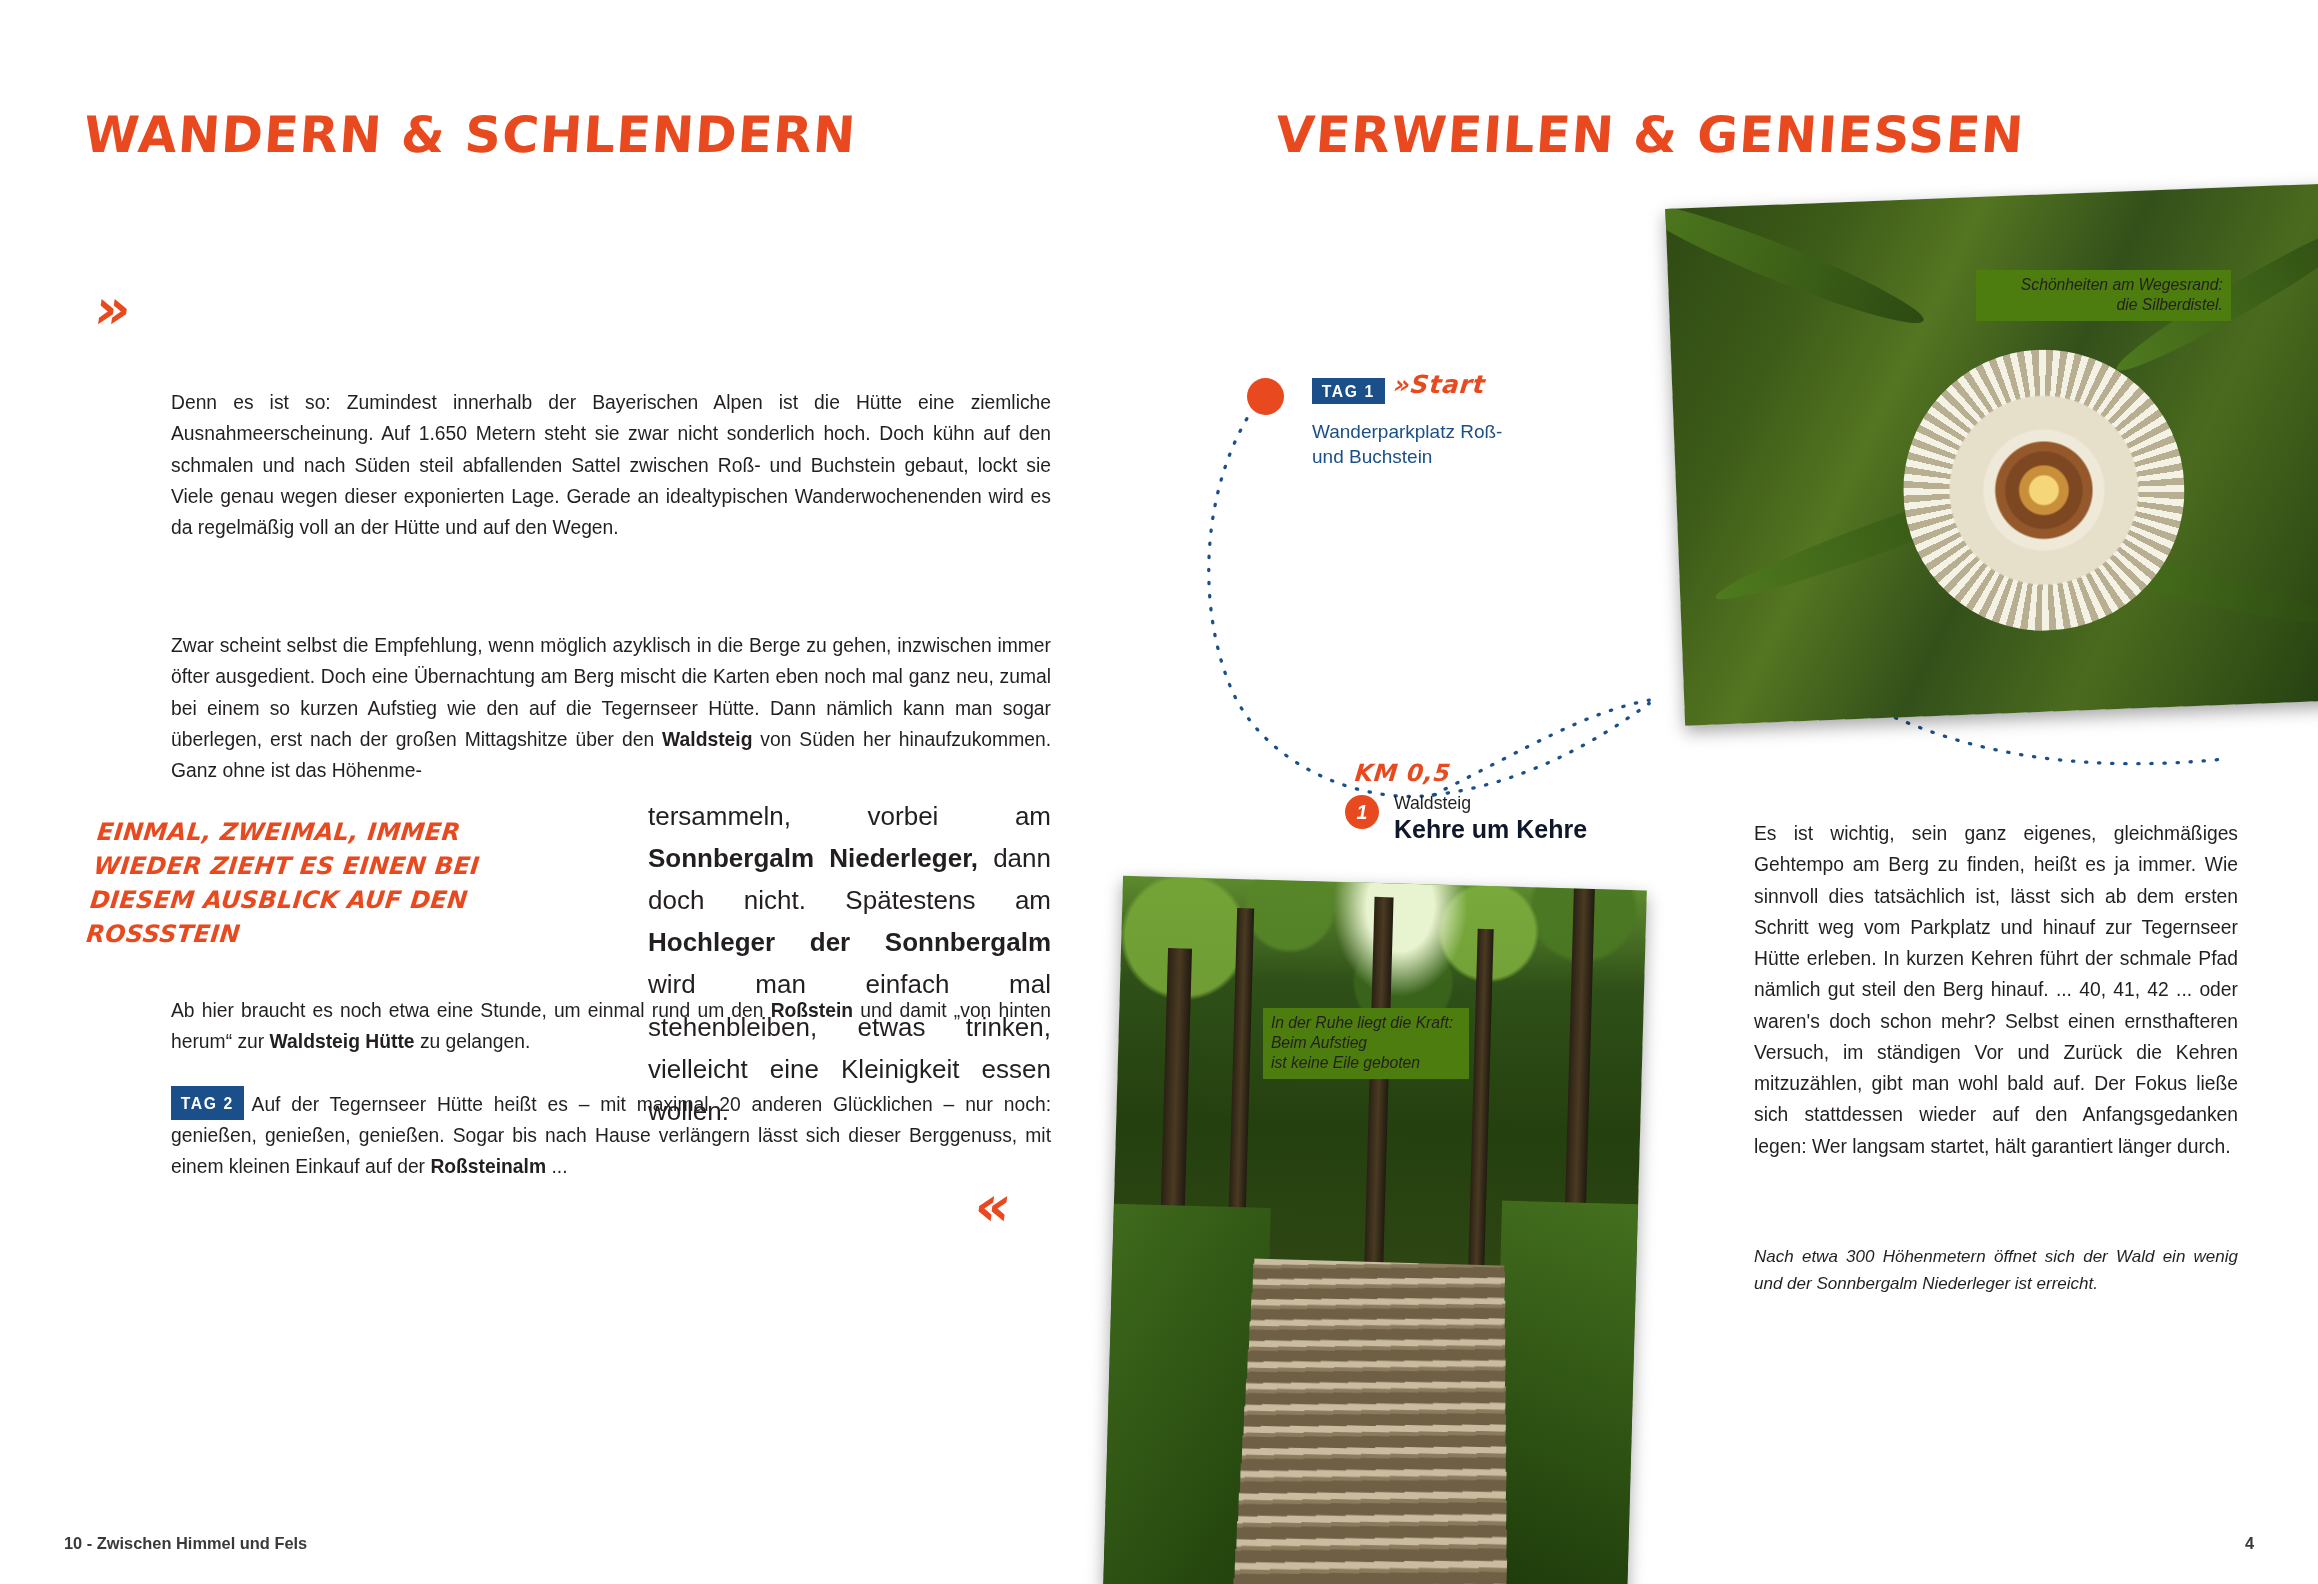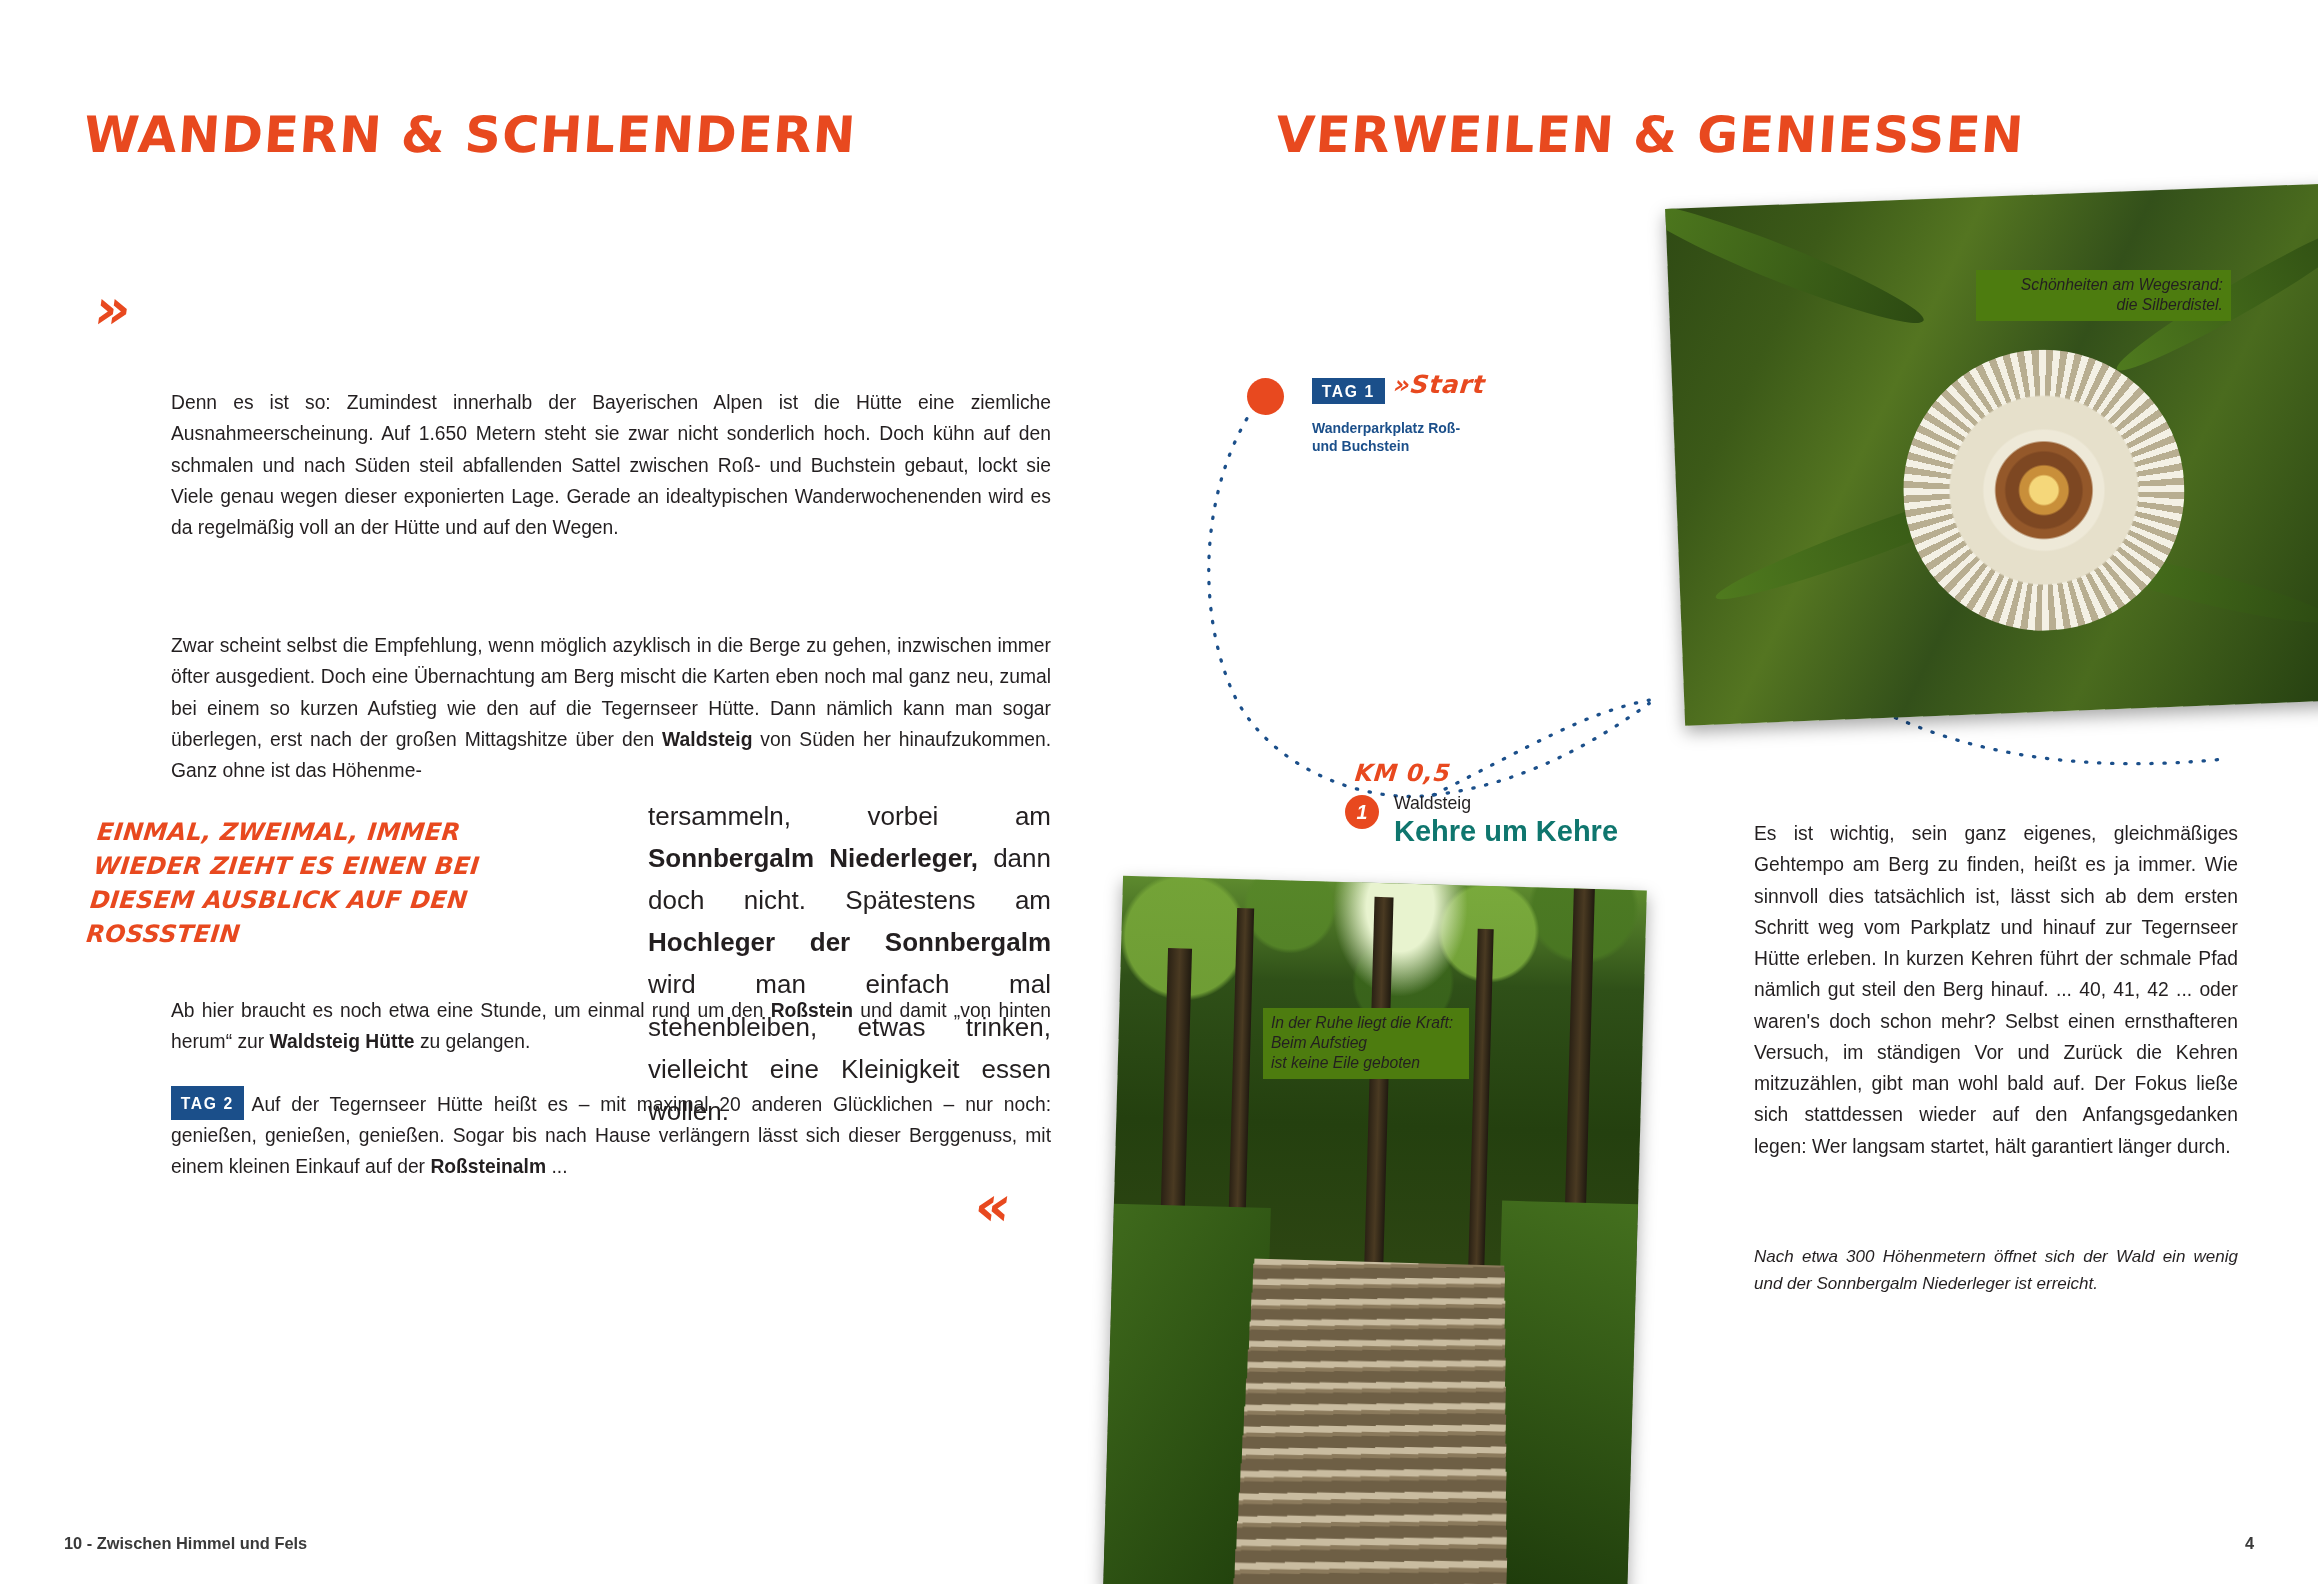--- a/index.html
+++ b/index.html
@@ -150,22 +150,22 @@
     font-family:"DejaVu Sans", sans-serif;
     font-weight:bold;
     font-style:italic;
     font-size:25px;
     letter-spacing:0.7px;
     transform:skewX(-6deg);
   }
   .wp-title {
     position:absolute;
     color:#1b4f8a;
-    font-weight:bold;
-    font-size:14px;
+    font-weight:normal;
+    font-size:19px;
     line-height:1.32;
   }
   .wp-sub {
     position:absolute;
     color:#231f20;
     font-size:17.7px;
     line-height:1.3;
   }
   .wp-note {
     position:absolute;
@@ -180,23 +180,23 @@
     color:#e8491f;
     font-family:"DejaVu Sans", sans-serif;
     font-weight:bold;
     font-style:italic;
     font-size:23.6px;
     letter-spacing:0.7px;
     transform:skewX(-6deg);
   }
   .wp-big {
     position:absolute;
-    color:#0f766e;
-    font-weight:bold;
-    font-size:29px;
+    color:#0f172a;
+    font-weight:bold;
+    font-size:25px;
     text-align:right;
   }
 
   
   svg.route { position:absolute; left:0; top:0; width:2319px; height:1584px; pointer-events:none; }
 
   
   .photo {
     position:absolute;
     box-shadow:0 6.5px 17px rgba(0,0,0,.35);

